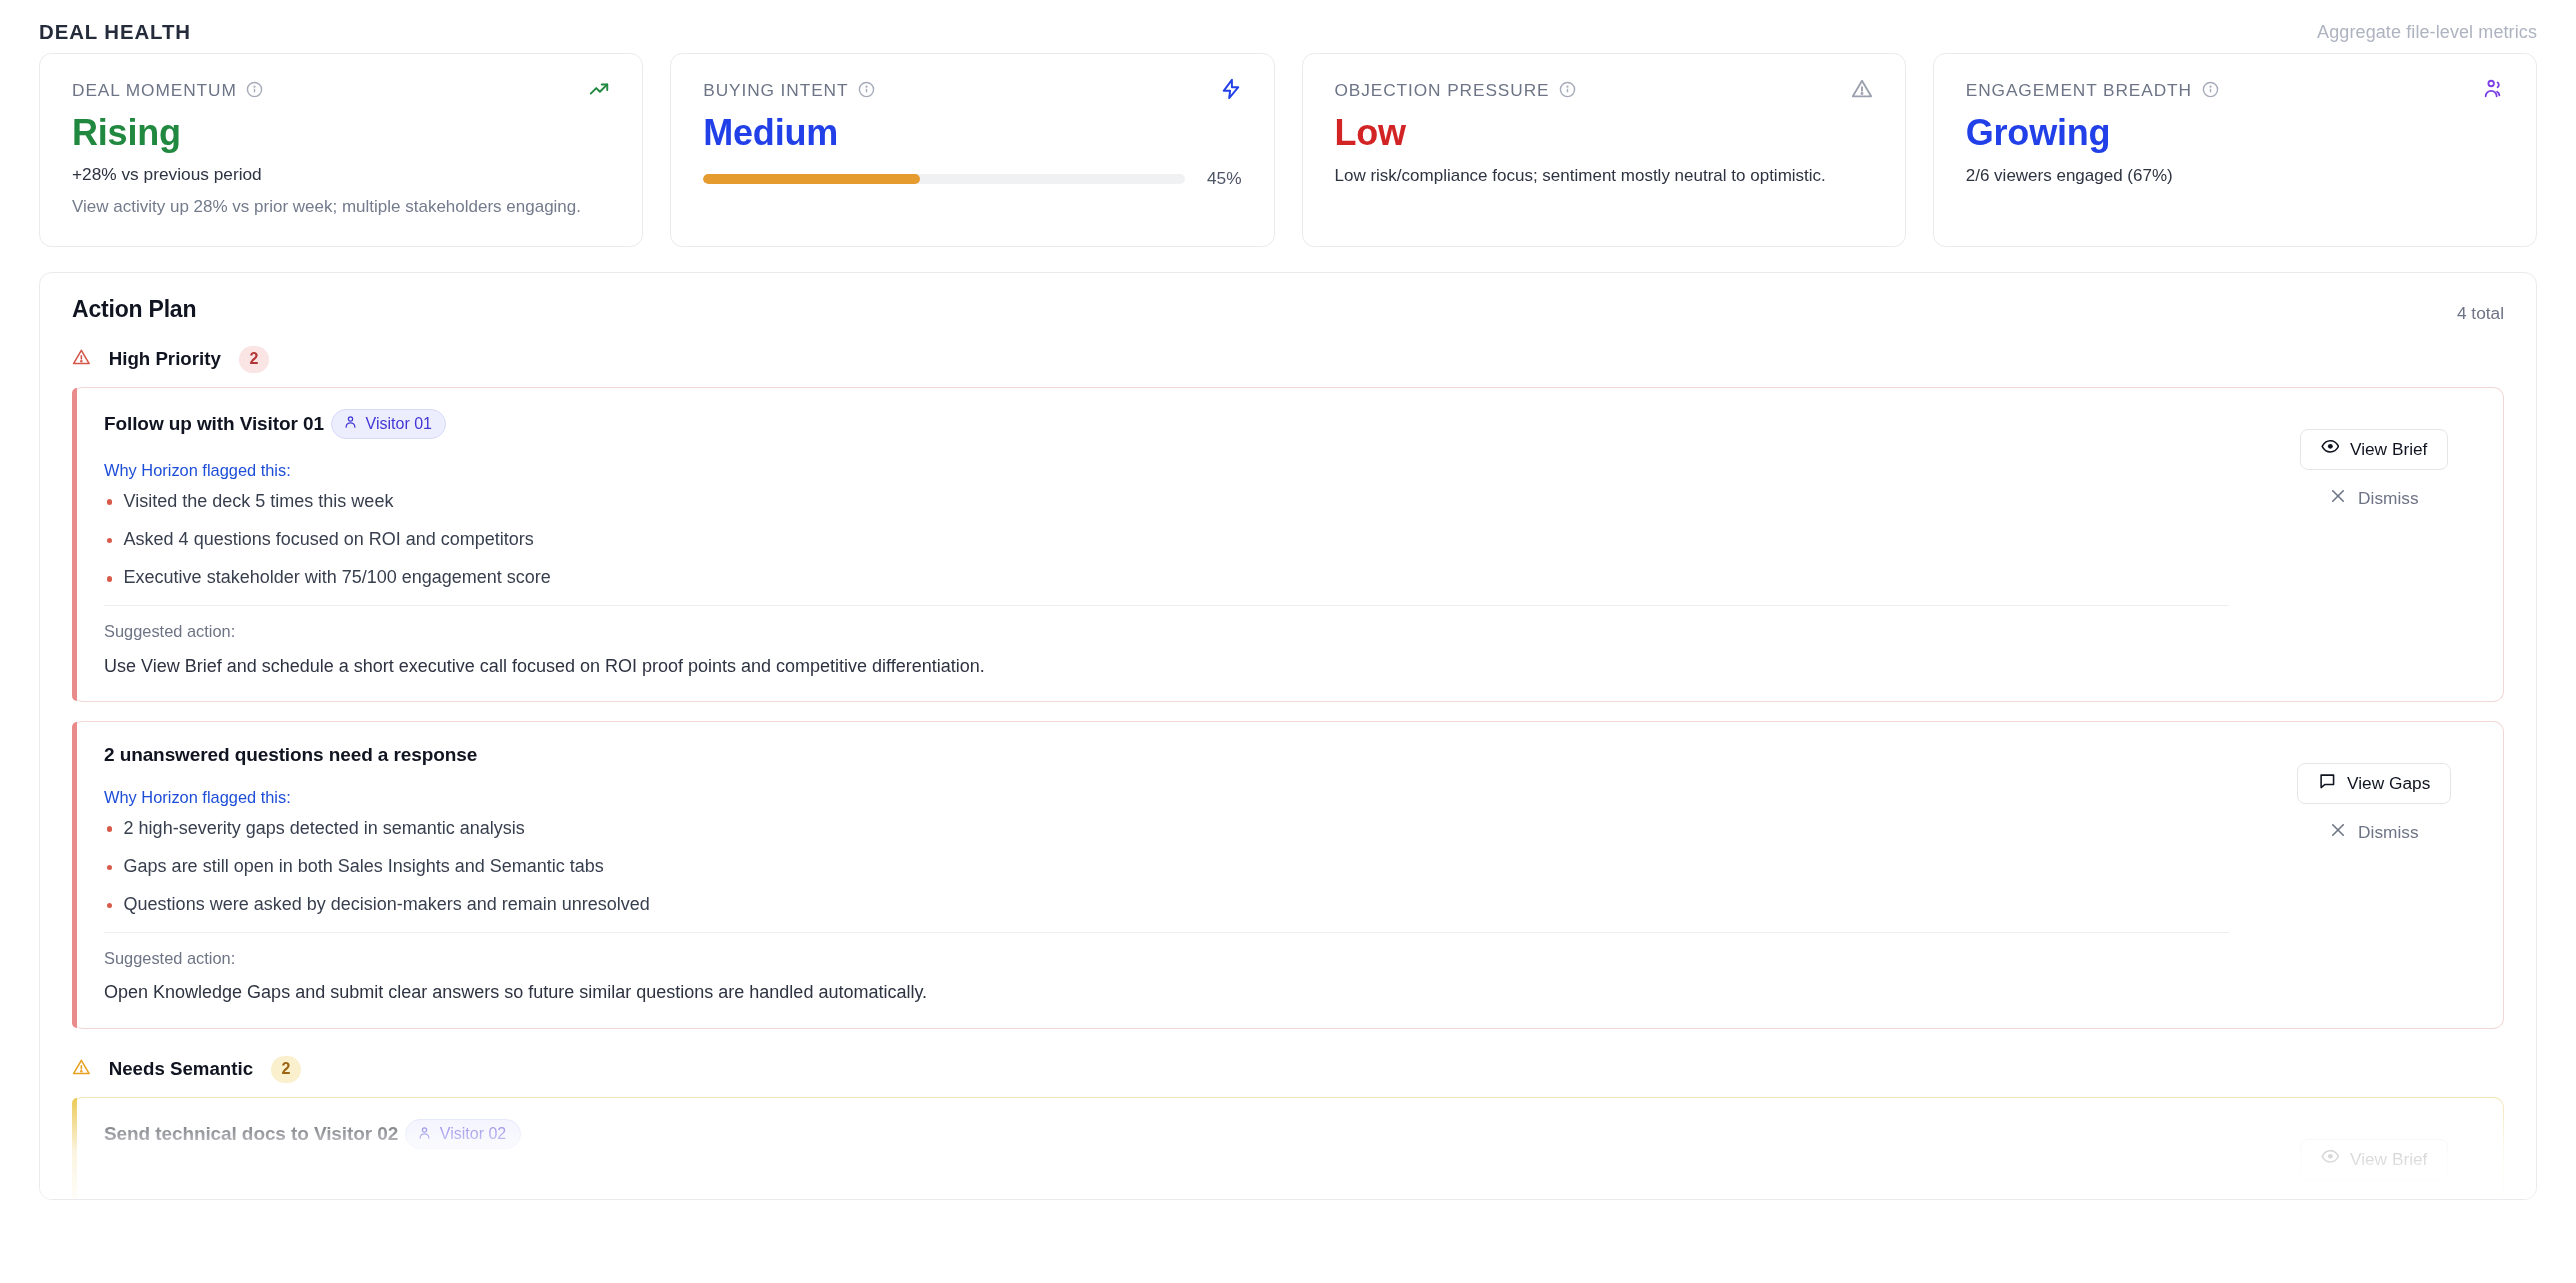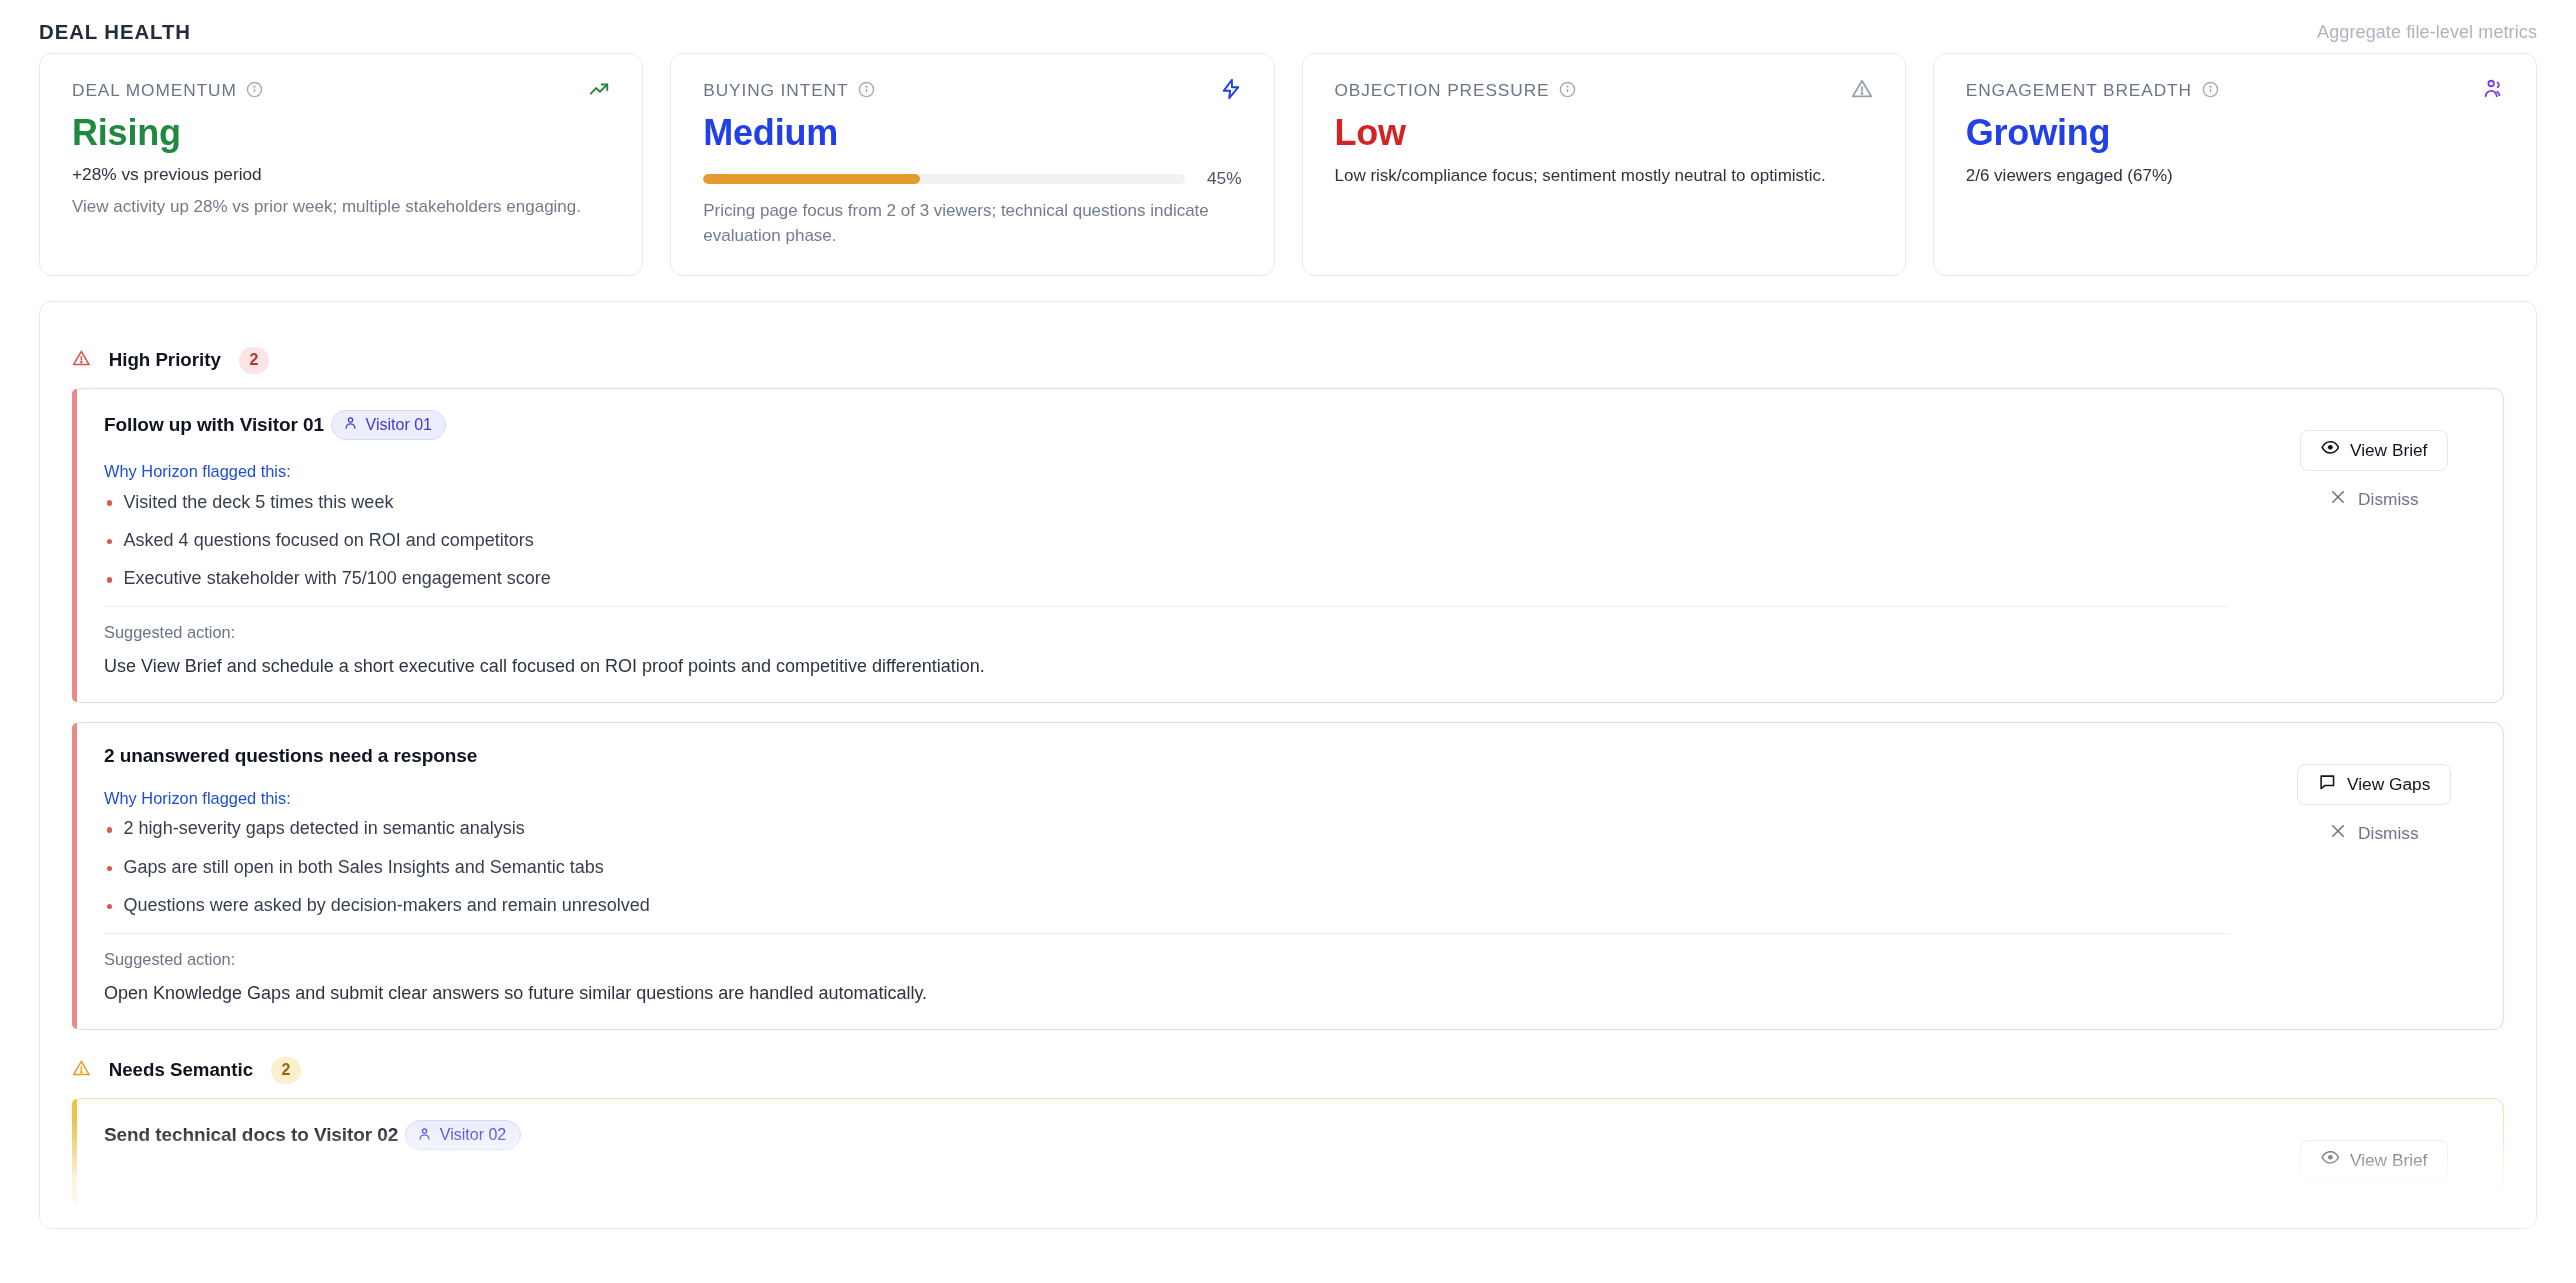--- a/index.html
+++ b/index.html
@@ -346,21 +346,20 @@
           </svg>
         </span>
       </div>
       <div class="metric-value" style="color:#2240e8">Medium</div>
       <div class="progress-row">
         <div class="progress-track">
           <div class="progress-fill" id="intent-fill" style="width: 45%;"></div>
         </div>
         <div class="progress-pct">45%</div>
       </div>
-      <div class="metric-desc">Pricing page focus from 2 of 3 viewers; technical questions indicate evaluation phase.</div>
     </div>
 
     <div class="metric-card">
       <div class="metric-top">
         <div class="metric-label-wrap">
           <span class="metric-label">OBJECTION PRESSURE</span>
           <span class="info-icon">
             <svg width="17" height="17" viewBox="0 0 24 24" fill="none" stroke="#a5abb8" stroke-width="2">
               <circle cx="12" cy="12" r="10"></circle>
                 <line x1="12" y1="16" x2="12" y2="11"></line>
@@ -402,20 +401,24 @@
         </span>
       </div>
       <div class="metric-value" style="color:#2240e8">Growing</div>
       <div class="metric-desc" style="margin-top:11.6px;color:#2d3341">2/6 viewers engaged (67%)</div>
     </div>
 
   </div>
 
   <div class="action-panel">
 
+    <div class="panel-head">
+      <div class="panel-title">Action Plan</div>
+      <div class="panel-total">4 total</div>
+    </div>
 
     <div class="group-head">
       <span>
         <svg width="18.7" height="18.7" viewBox="0 0 24 24" fill="none" stroke="#d4574a" stroke-width="2" stroke-linecap="round" stroke-linejoin="round">
           <path d="M12 3 L22 20 L2 20 Z"></path>
             <line x1="12" y1="10" x2="12" y2="14"></line>
             <circle cx="12" cy="17" r="0.7" fill="#d4574a"></circle>
         </svg>
       </span>
       <span class="group-name">High Priority</span>

